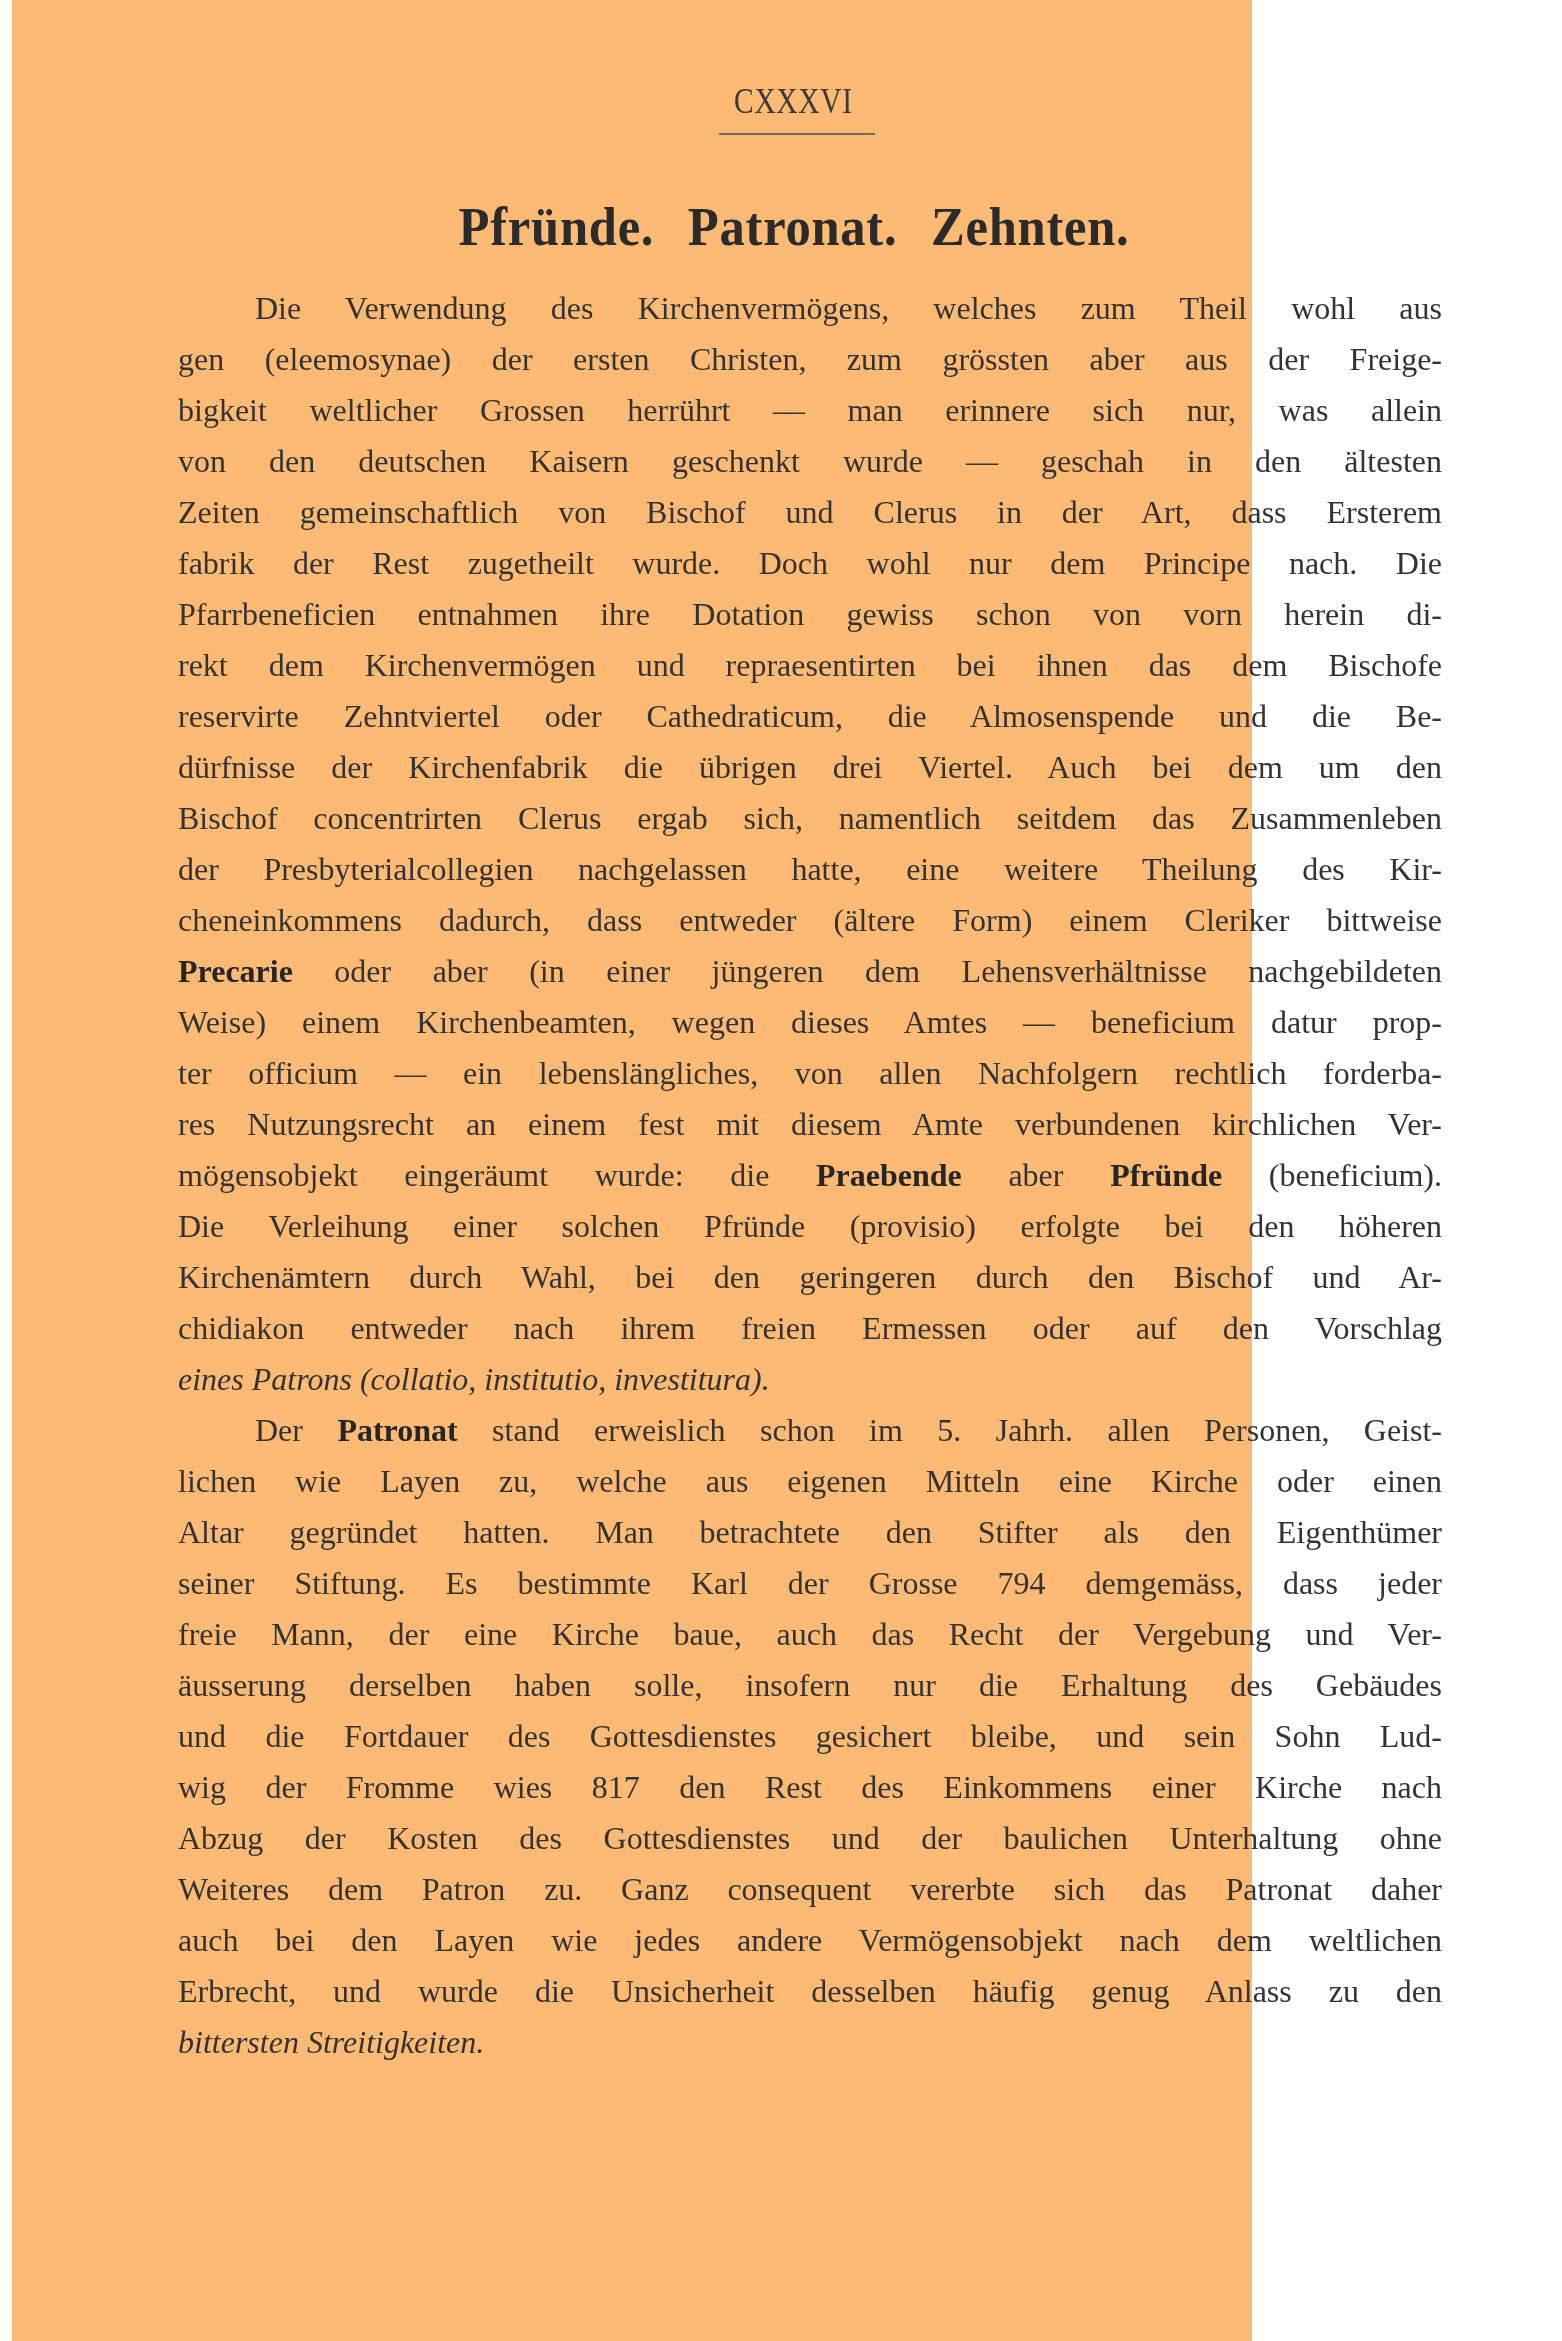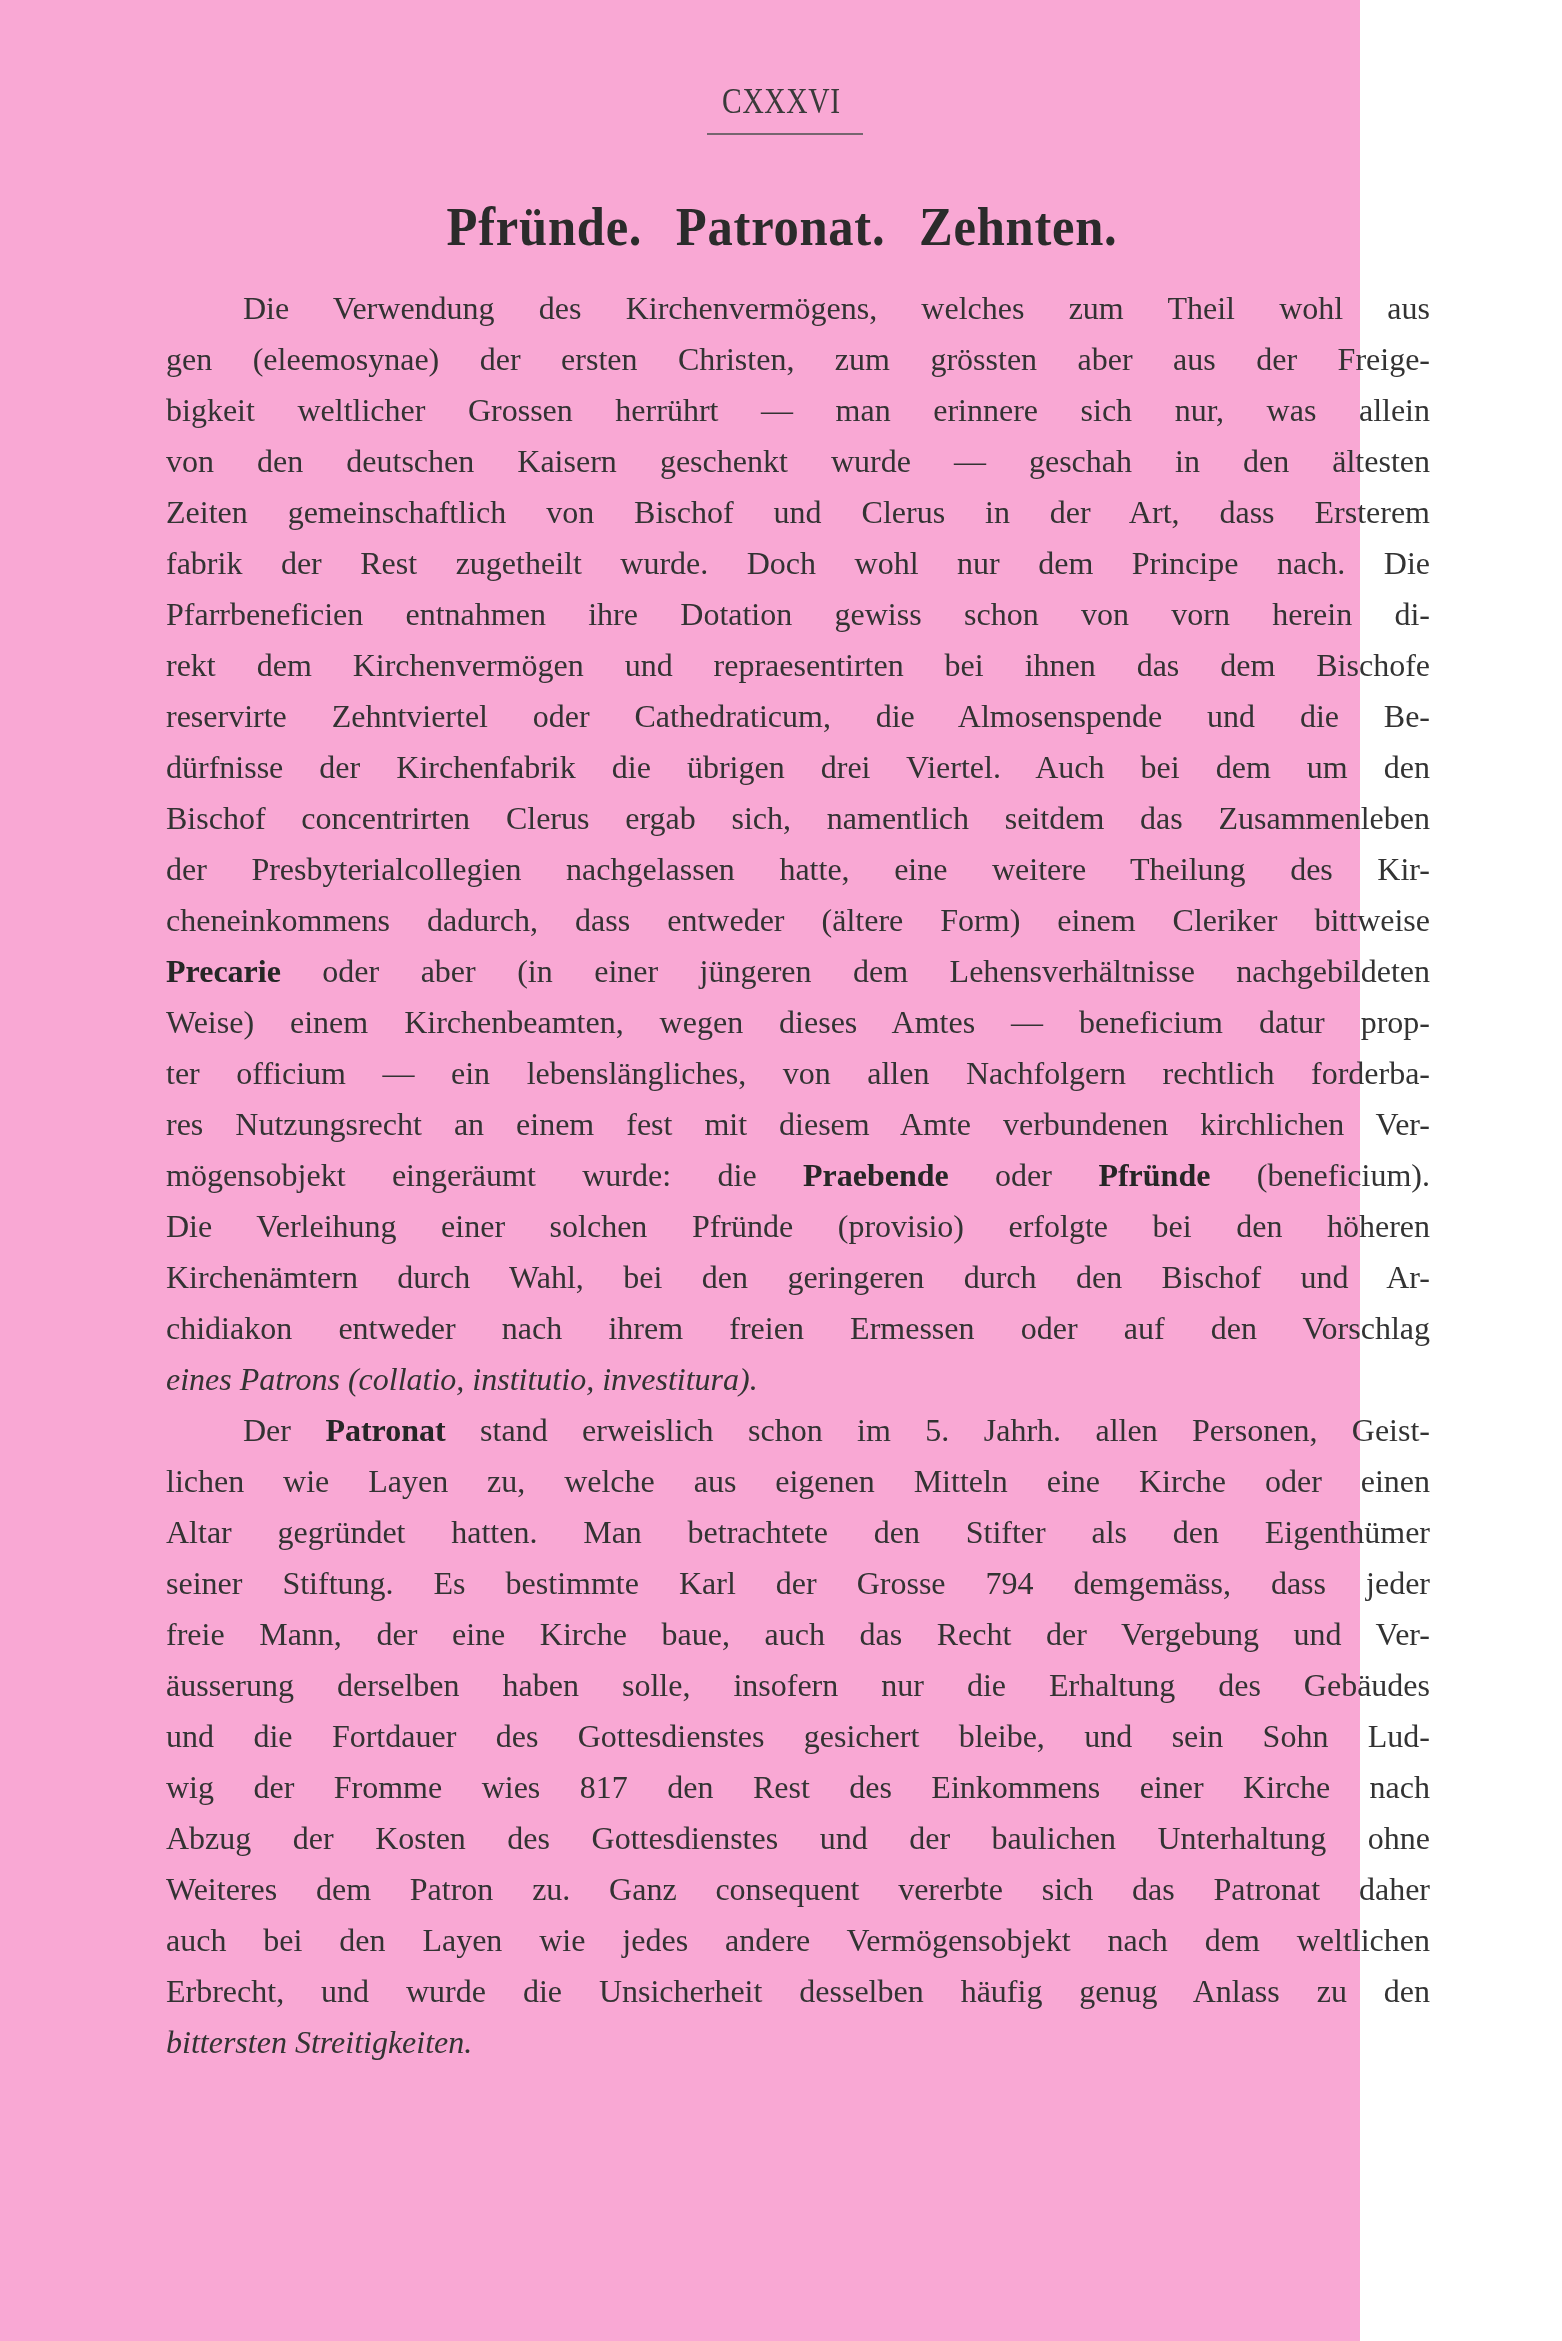--- a/index.html
+++ b/index.html
@@ -10,23 +10,23 @@
   body {
     width: 1563px;
     height: 2342px;
     position: relative;
     overflow: hidden;
     font-family: "Liberation Serif", "DejaVu Serif", serif;
     color: #2a2a2a;
   }
   .page {
     position: absolute;
-    left: 0; top: 0;
-    width: 1360px; height: 2342px;
-    background: #f9a8d4;
+    left: 12px; top: 0;
+    width: 1240px; height: 2342px;
+    background: #fdba74;
   }
   .page-number {
     position: absolute;
     left: 0;
     width: 1563px;
     top: 78px;
     text-align: center;
     font-size: 36px;
     letter-spacing: 0.8px;
     line-height: 47px;
@@ -106,21 +106,21 @@
       <div class="line"><span>rekt dem Kirchenvermögen und repraesentirten bei ihnen das dem Bischofe</span></div>
       <div class="line"><span>reservirte Zehntviertel oder Cathedraticum, die Almosenspende und die Be-</span></div>
       <div class="line"><span>dürfnisse der Kirchenfabrik die übrigen drei Viertel. Auch bei dem um den</span></div>
       <div class="line"><span>Bischof concentrirten Clerus ergab sich, namentlich seitdem das Zusammenleben</span></div>
       <div class="line"><span>der Presbyterialcollegien nachgelassen hatte, eine weitere Theilung des Kir-</span></div>
       <div class="line"><span>cheneinkommens dadurch, dass entweder (ältere Form) einem Cleriker bittweise</span></div>
       <div class="line"><b>Precarie</b><span> oder aber (in einer jüngeren dem Lehensverhältnisse nachgebildeten</span></div>
       <div class="line"><span>Weise) einem Kirchenbeamten, wegen dieses Amtes — beneficium datur prop-</span></div>
       <div class="line"><span>ter officium — ein lebenslängliches, von allen Nachfolgern rechtlich forderba-</span></div>
       <div class="line"><span>res Nutzungsrecht an einem fest mit diesem Amte verbundenen kirchlichen Ver-</span></div>
-      <div class="line"><span>mögensobjekt eingeräumt wurde: die </span><b>Praebende</b><span> oder </span><b>Pfründe</b><span> (beneficium).</span></div>
+      <div class="line"><span>mögensobjekt eingeräumt wurde: die </span><b>Praebende</b><span> aber </span><b>Pfründe</b><span> (beneficium).</span></div>
       <div class="line"><span>Die Verleihung einer solchen Pfründe (provisio) erfolgte bei den höheren</span></div>
       <div class="line"><span>Kirchenämtern durch Wahl, bei den geringeren durch den Bischof und Ar-</span></div>
       <div class="line"><span>chidiakon entweder nach ihrem freien Ermessen oder auf den Vorschlag</span></div>
       <div class="line last"><span>eines Patrons (collatio, institutio, investitura).</span></div>
       <div class="line indent"><span>Der </span><b>Patronat</b><span> stand erweislich schon im 5. Jahrh. allen Personen, Geist-</span></div>
       <div class="line"><span>lichen wie Layen zu, welche aus eigenen Mitteln eine Kirche oder einen</span></div>
       <div class="line"><span>Altar gegründet hatten. Man betrachtete den Stifter als den Eigenthümer</span></div>
       <div class="line"><span>seiner Stiftung. Es bestimmte Karl der Grosse 794 demgemäss, dass jeder</span></div>
       <div class="line"><span>freie Mann, der eine Kirche baue, auch das Recht der Vergebung und Ver-</span></div>
       <div class="line"><span>äusserung derselben haben solle, insofern nur die Erhaltung des Gebäudes</span></div>

